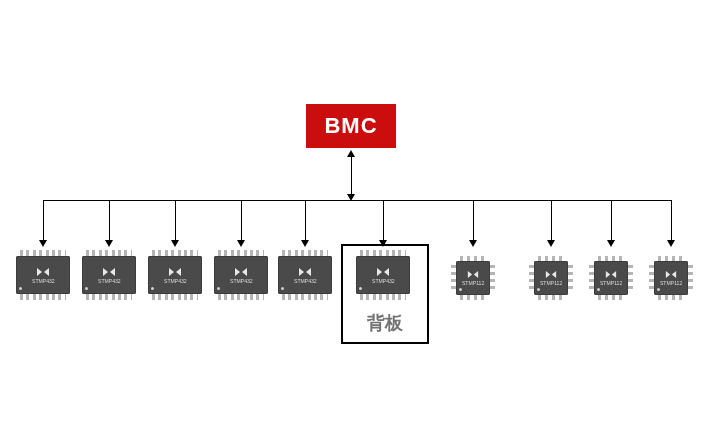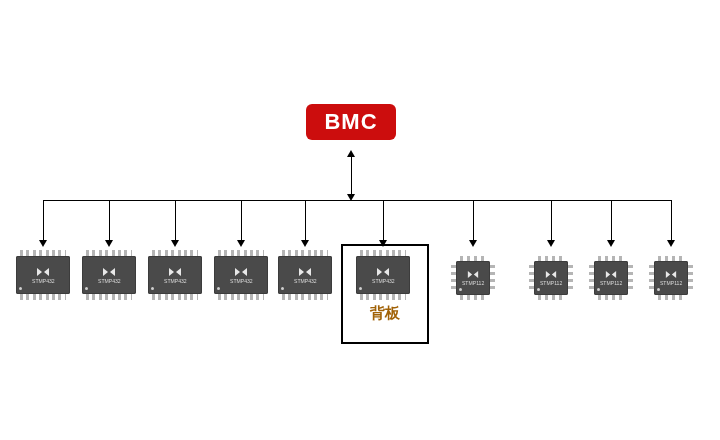--- a/index.html
+++ b/index.html
@@ -2,22 +2,22 @@
 <html><head>
 <meta charset="utf-8">
 <style>
   html,body{margin:0;padding:0;background:#fff;}
   #canvas{
     position:relative;width:720px;height:440px;background:#ffffff;overflow:hidden;
     font-family:"Liberation Sans",sans-serif;
   }
   
   .bmc{
-    position:absolute;left:306px;top:104px;width:90px;height:36px;
-    background:#cc0d0d;border-radius:6px;color:#fff;
+    position:absolute;left:306px;top:104px;width:90px;height:44px;
+    background:#cc0d0d;border-radius:0;color:#fff;
     display:flex;align-items:center;justify-content:center;
     font-size:22px;font-weight:bold;letter-spacing:1px;
   }
   
   .vline,.hline{position:absolute;background:#000;}
   .vline{width:1px;}
   .hline{height:1px;}
   
   .ah{position:absolute;width:0;height:0;}
   .ah.down{border-left:4px solid transparent;border-right:4px solid transparent;border-top:7px solid #000;}
@@ -42,21 +42,21 @@
     background:repeating-linear-gradient(90deg,#b5b5b5 0 3px,transparent 3px 7px);}
   .chip.qfn .mid{display:flex;height:34px;}
   .chip.qfn .pins-v{width:5px;margin:4px 0;
     background:repeating-linear-gradient(180deg,#b5b5b5 0 3px,transparent 3px 7px);}
   .chip.qfn .body{width:34px;height:34px;}
   
   .group-box{
     position:absolute;border:2px solid #000;background:transparent;
     display:flex;flex-direction:column;justify-content:flex-end;align-items:center;
   }
-  .group-label{font-size:15px;font-weight:bold;color:#a16207;padding-bottom:19px;}
+  .group-label{font-size:18px;font-weight:bold;color:#737373;padding-bottom:7px;}
 </style>
 </head>
 <body>
 
 <div id="canvas">
 
   <div class="bmc">BMC</div>
 
   <div class="ah up" style="left:347px;top:150px"></div>
   <div class="vline" style="left:351px;top:155px;height:42px"></div>

